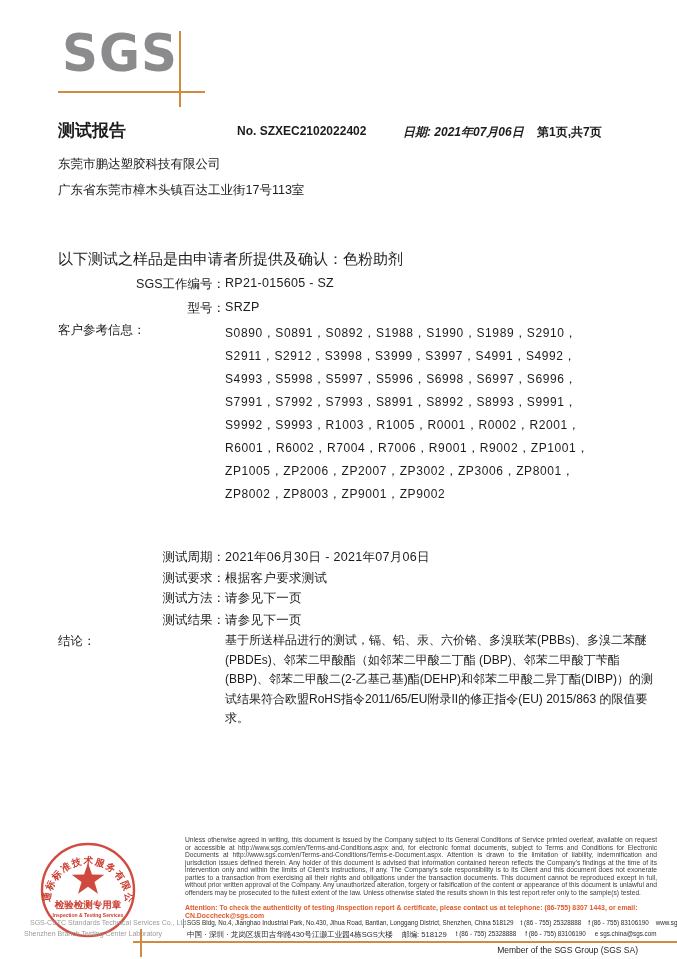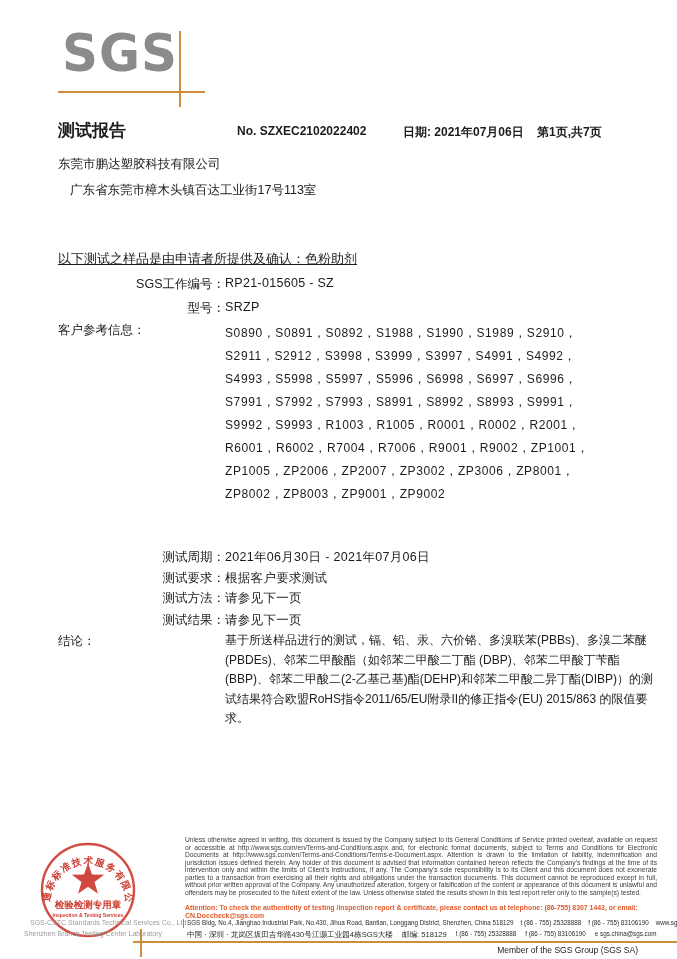--- a/index.html
+++ b/index.html
@@ -10,27 +10,27 @@
   
   .logo-text { position:absolute; left:62px; top:28px; font-family:"DejaVu Sans", sans-serif;
                font-weight:800; font-size:50px; line-height:1; color:#8b8b8d; letter-spacing:1px;
                transform:scaleY(1.04); }
   .logo-hline { position:absolute; left:58px; top:91px; width:147px; height:2px; background:#cf8b3e; }
   .logo-vline { position:absolute; left:179px; top:31px; width:2px; height:76px; background:#cf8b3e; }
 
   
   .doc-title { position:absolute; left:58px; top:119px; font-size:17px; font-weight:bold; }
   .report-no { position:absolute; left:237px; top:124px; font-size:12px; font-weight:bold; }
-  .report-date { position:absolute; left:403px; top:124px; font-size:12px; font-weight:bold; }
+  .report-date { position:absolute; left:403px; top:124px; font-size:12px; font-weight:bold;font-style:italic; }
   .report-pages { position:absolute; left:537px; top:124px; font-size:12px; font-weight:bold; }
 
   .company { position:absolute; left:58px; top:156px; font-size:12.5px; }
-  .address { position:absolute; left:58px; top:182px; font-size:12.5px;margin-left:12px; }
+  .address { position:absolute; left:58px; top:182px; font-size:12.5px; }
 
-  .intro { position:absolute; left:58px; top:250px; font-size:13px;text-decoration:underline; }
+  .intro { position:absolute; left:58px; top:250px; font-size:15px; }
 
   
   .row { position:absolute; left:58px; font-size:12.5px; white-space:nowrap; }
   .lbl { display:inline-block; width:167px; vertical-align:top;text-align:right; }
   .val { letter-spacing:0.3px; }
 
   .ref-label { position:absolute; left:58px; top:322px; font-size:12.5px; }
   .ref-lines { position:absolute; left:225px; top:322px; font-size:12px; line-height:23px;
                letter-spacing:0.6px; }
 

